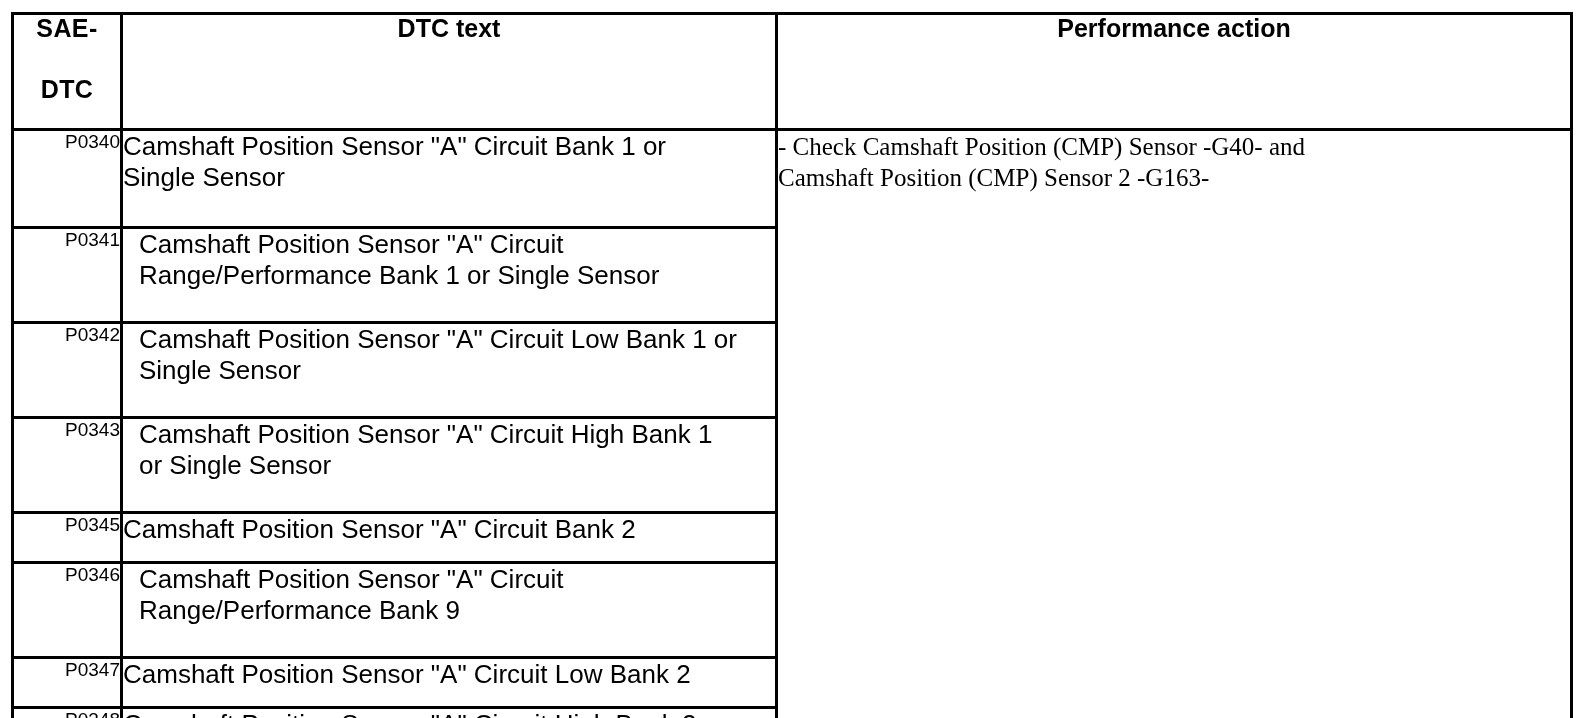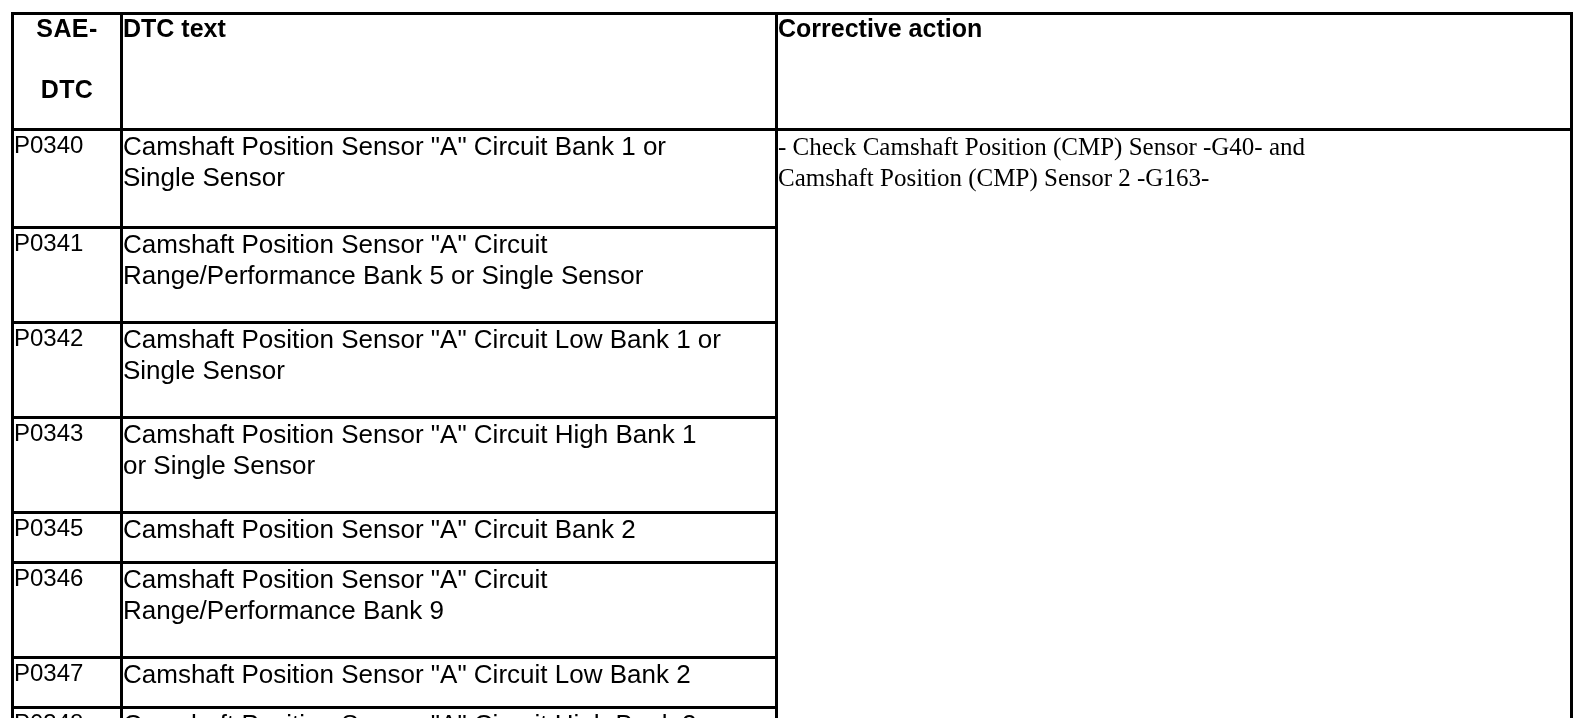--- a/index.html
+++ b/index.html
@@ -58,28 +58,28 @@
     text-align: center;
     padding: 14px 4px 0 4px;
     letter-spacing: 0.4px;
   }
   .hdr-sae .ln2 {
     display: block;
     margin-top: 35px;
     text-align: center;
   }
   .hdr-center {
-    text-align: left;
+    text-align: center;
     padding: 14px 4px 0 4px;
   }
 
   
   .cell-sae {
-    text-align: left;
-    font-size: 24px;
+    text-align: right;
+    font-size: 19px;
     line-height: 1.18;
     padding: 9px 0 6px 9px;
     white-space: nowrap;
   }
   .cell-text {
     font-size: 26px;
     line-height: 1.18;
     padding: 9px 6px 6px 13px;
   }
   .cell-action {
@@ -88,21 +88,21 @@
     padding: 24px 10px 6px 16px;
     vertical-align: top;
   }
   .cell-action .ca-line {
     display: block;
     white-space: nowrap;
     font-family: Liberation Serif, serif;
   }
 
   
-  tr.r-tall   > td { height: 92px; }
+  tr.r-tall   > td { height: 92px; padding-left: 16px; }
   tr.r-short  > td { height: 47px; }
   tr.r-first  > td { height: 95px; }
 
   .dtc-line { display: block; }
 </style>
 </head>
 <body>
 
 <div id="page">
 
@@ -113,21 +113,21 @@
       <col class="col-act">
     </colgroup>
 
     <thead>
       <tr>
         <th class="hdr-cell hdr-sae">
           <span class="ln1">SAE-</span>
           <span class="ln2">DTC</span>
         </th>
         <th class="hdr-cell hdr-center">DTC text</th>
-        <th class="hdr-cell hdr-center">Corrective action</th>
+        <th class="hdr-cell hdr-center">Performance action</th>
       </tr>
     </thead>
 
     <tbody>
 
       <tr class="r-first">
         <td class="cell-sae">P0340</td>
         <td class="cell-text">
           <span class="dtc-line">Camshaft Position Sensor "A" Circuit Bank 1 or</span>
           <span class="dtc-line">Single Sensor</span>
@@ -135,21 +135,21 @@
         <td class="cell-action" rowspan="8">
           <span class="ca-line">- Check Camshaft Position (CMP) Sensor -G40- and</span>
           <span class="ca-line">Camshaft Position (CMP) Sensor 2 -G163-</span>
         </td>
       </tr>
 
       <tr class="r-tall">
         <td class="cell-sae">P0341</td>
         <td class="cell-text">
           <span class="dtc-line">Camshaft Position Sensor "A" Circuit</span>
-          <span class="dtc-line">Range/Performance Bank 5 or Single Sensor</span>
+          <span class="dtc-line">Range/Performance Bank 1 or Single Sensor</span>
         </td>
       </tr>
 
       <tr class="r-tall">
         <td class="cell-sae">P0342</td>
         <td class="cell-text">
           <span class="dtc-line">Camshaft Position Sensor "A" Circuit Low Bank 1 or</span>
           <span class="dtc-line">Single Sensor</span>
         </td>
       </tr>

